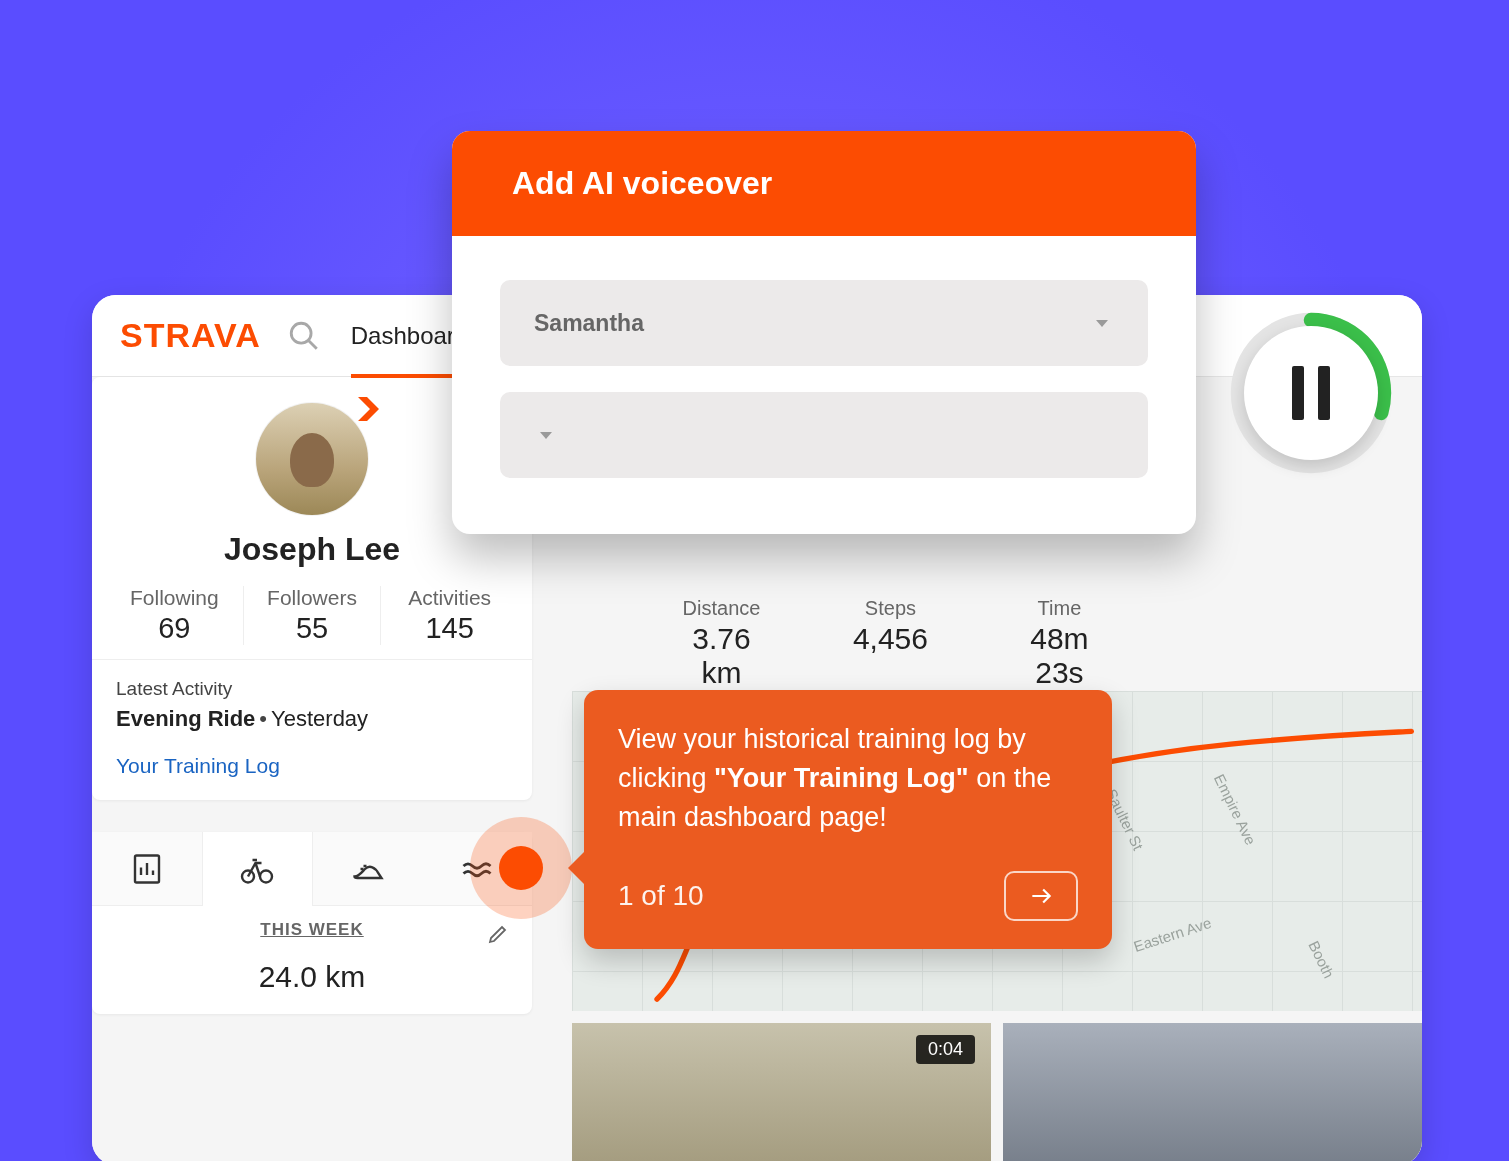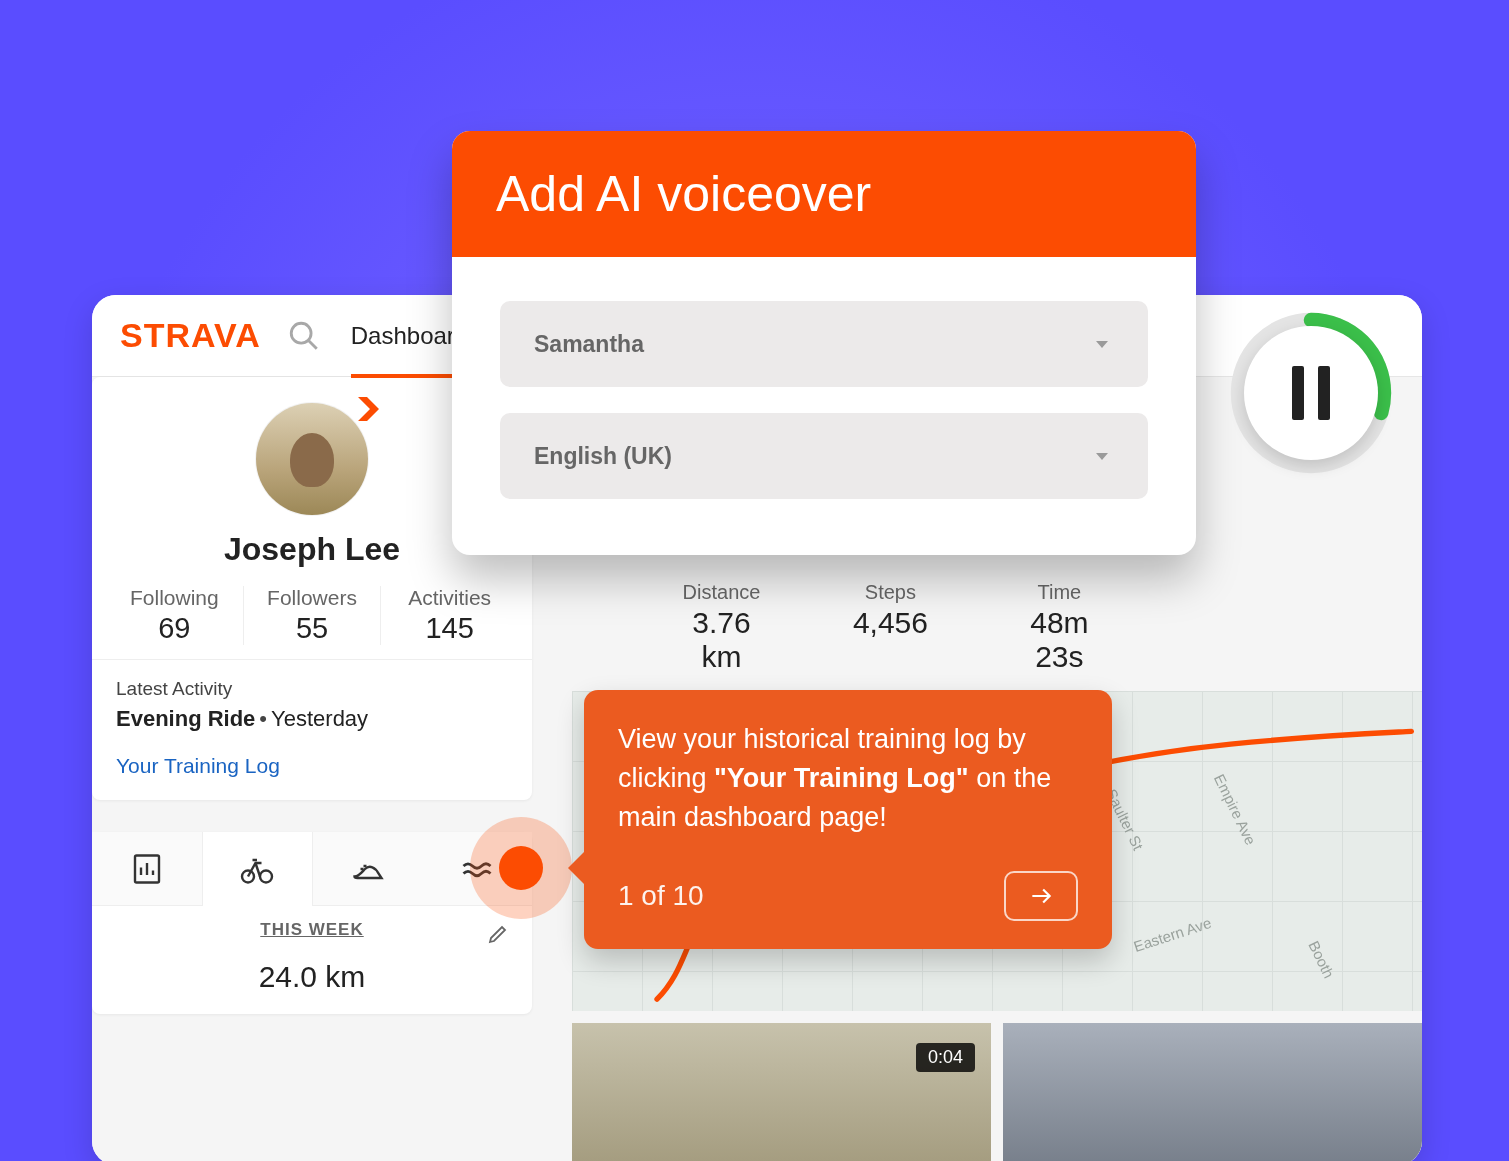--- a/index.html
+++ b/index.html
@@ -97,21 +97,21 @@
   .act-tab.active { background:#fff; box-shadow: inset 0 -4px 0 transparent; border-top:none;}
   .act-tab:not(.active){ background:#fafafa; border-bottom:1px solid #eee;}
   .act-tab.active { border-left:1px solid #eee; border-right:1px solid #eee;}
   .act-tab svg{ width:36px; height:36px; stroke:#333; }
   .week-body{ padding:14px 24px 20px; position:relative;}
   .week-label{ text-align:center; font-size:17px; letter-spacing:1px; color:#666; font-weight:600;text-decoration:underline;}
   .week-value{ text-align:center; font-size:30px; color:#222; margin-top:20px;}
   .edit-icon{ position:absolute; right:22px; top:16px; width:24px; height:24px; stroke:#666;}
 
   .main { flex:1; position:relative; }
-  .activity-stats { position:absolute; left:140px; top:204px; display:flex; gap:70px;}
+  .activity-stats { position:absolute; left:140px; top:220px; display:flex; gap:70px;justify-content:flex-end;}
   .activity-stats .stat-label{font-size:20px;}
   .activity-stats .stat-value{font-size:30px;}
   .activity-stats .stat + .stat{border:none;}
 
   .map{
     position:absolute; left:40px; top:314px; right:0; height:320px;
     background:#e7ece9;
     overflow:hidden;
   }
   .map::before{
@@ -121,21 +121,21 @@
       linear-gradient(90deg,#d8dedb 1px, transparent 1px);
     background-size: 70px 70px;
   }
   .route{position:absolute;inset:0;}
   .street-label{position:absolute;font-size:15px;color:#9aa29d;}
 
   .media-row{position:absolute; left:40px; top:646px; right:0; height:180px; display:flex; gap:12px;}
   .media{flex:1; background:#888; position:relative;}
   .media.a{background:linear-gradient(180deg,#c7c2ac,#9b9273);}
   .media.b{background:linear-gradient(180deg,#a9b0bb,#6a727e);}
-  .media-time{position:absolute; top:20px; right:16px; background:rgba(0,0,0,.8); color:#fff; font-size:18px; padding:4px 12px; border-radius:4px;}
+  .media-time{position:absolute; top:12px; right:16px; background:rgba(0,0,0,.8); color:#fff; font-size:18px; padding:4px 12px; border-radius:4px;}
 
   
   .hotspot{
     position:absolute; left:470px; top:817px;
     width:102px;height:102px;border-radius:50%;
     background:rgba(252,76,2,.25);
     display:flex;align-items:center;justify-content:center;
   }
   .hotspot .inner{width:44px;height:44px;border-radius:50%;background:#fc4c02;}
 
@@ -160,21 +160,21 @@
   .coach-next svg{width:26px;height:26px;stroke:#fff;}
 
   
   .voiceover-modal{
     position:absolute; left:452px; top:131px;
     width:744px; background:#fff; border-radius:18px;
     box-shadow: 0 24px 44px rgba(0,0,0,.25);
     overflow:hidden;
   }
   .voiceover-header{background:#fc4c02; padding:34px 44px;}
-  .voiceover-title{color:#fff; font-size:50px; font-weight:400;}
+  .voiceover-title{color:#fff; font-size:32px; font-weight:700;margin-left:16px;}
   .voiceover-body{padding:44px 48px 56px; display:flex; flex-direction:column; gap:26px;}
   .vo-select{
     height:86px; background:#eceaea; border-radius:10px;
     display:flex; align-items:center; justify-content:space-between;
     padding:0 34px;
   }
   .vo-select .label{font-size:23px; font-weight:700; color:#666;}
   .vo-select .caret{width:24px;height:24px;}
 
   
@@ -341,21 +341,20 @@
     <div class="voiceover-title">Add AI voiceover</div>
   </div>
   <div class="voiceover-body">
     <div class="vo-select">
       <div class="label">Samantha</div>
       <svg class="caret" viewBox="0 0 24 24" fill="#9a9a9a">
           <path d="M6 9 L12 16 L18 9 Z"></path>
         </svg>
     </div>
     <div class="vo-select">
-      <div class="label">English (UK)</div>
       <svg class="caret" viewBox="0 0 24 24" fill="#9a9a9a">
           <path d="M6 9 L12 16 L18 9 Z"></path>
         </svg>
     </div>
   </div>
 </div>
 
 <div class="progress-wrap">
   <svg viewBox="0 0 100 100">
     <circle cx="50" cy="50" r="45" stroke="#e4e4e4" stroke-width="9" fill="#fff"></circle>

